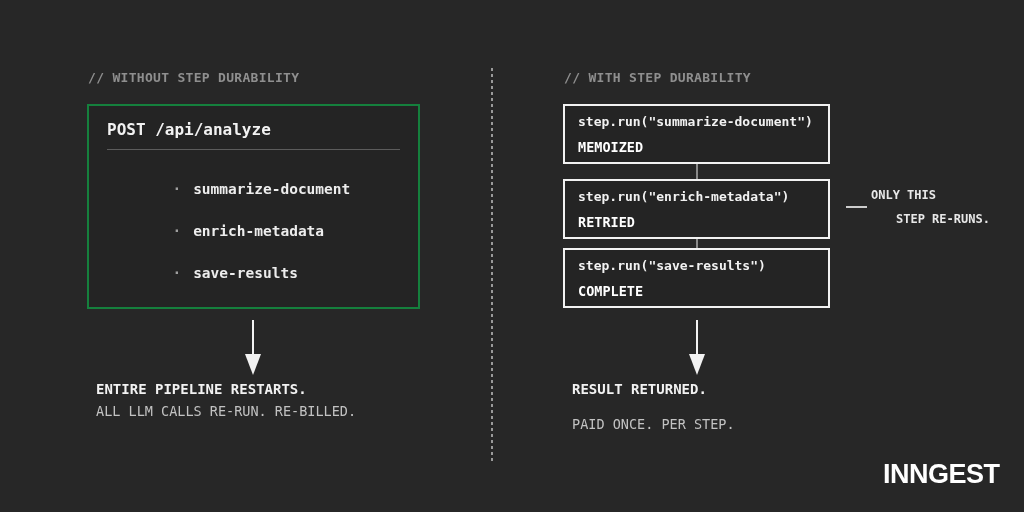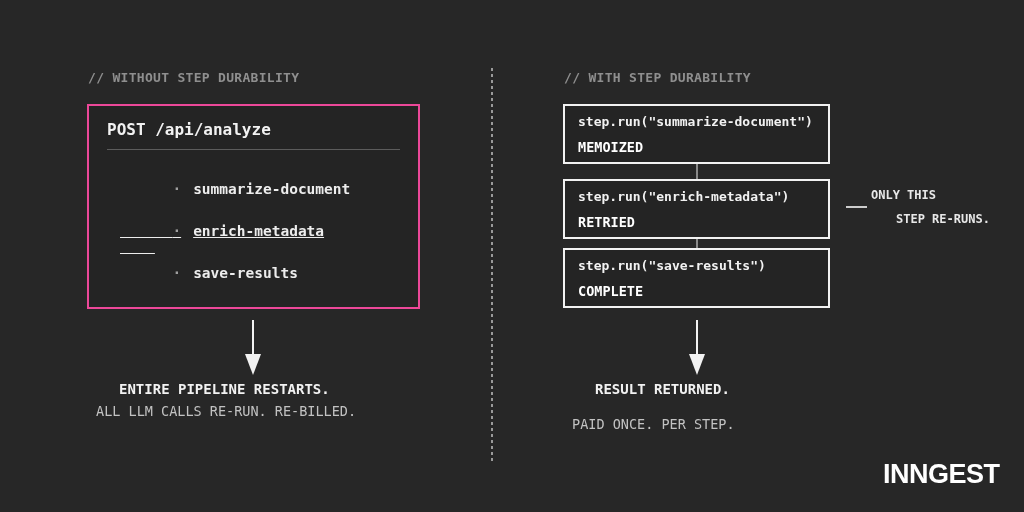--- a/index.html
+++ b/index.html
@@ -22,21 +22,21 @@
     font-weight: 700;
     color: #8f8f8f;
     letter-spacing: 0.3px;
     white-space: pre;
   }
 
   
   .pipeline-box {
     left: 87px; top: 104px;
     width: 333px; height: 205px;
-    border: 2px solid #ec4899;
+    border: 2px solid #15803d;
     background: #242424;
   }
   .pipeline-title {
     position: absolute;
     left: 18px; top: 14px;
     font-size: 16px; font-weight: 700;
     color: #f2f2f2;
     white-space: pre;
   }
   .pipeline-divider {
@@ -47,21 +47,21 @@
   }
   .pipeline-item {
     position: absolute;
     left: 31px;
     font-size: 14.5px; font-weight: 700;
     color: #ededed;
     white-space: pre;
   }
   .pipeline-item .dot { color: #9f9f9f; margin-right: 12px; }
   .item-0 { top: 59px; }
-  .item-1 { top: 101px; text-decoration: underline; }
+  .item-1 { top: 101px; }
   .item-2 { top: 143px; }
 
   
   .step-box {
     left: 563px;
     width: 267px; height: 60px;
     border: 2px solid #f2f2f2;
     background: #242424;
   }
   .step-code {
@@ -101,21 +101,20 @@
   
   .down-arrow { width: 18px; height: 56px; }
   .arrow-left-pos  { left: 244px; top: 320px; }
   .arrow-right-pos { left: 688px; top: 320px; }
 
   
   .result-primary {
     font-size: 14px; font-weight: 700;
     color: #f2f2f2;
     white-space: pre;
-    margin-left: 23px;
   }
   .result-secondary {
     font-size: 13.5px; font-weight: 400;
     color: #c2c2c2;
     white-space: pre;
   }
 
   
   .annotation-dash {
     left: 846px; top: 206px;

